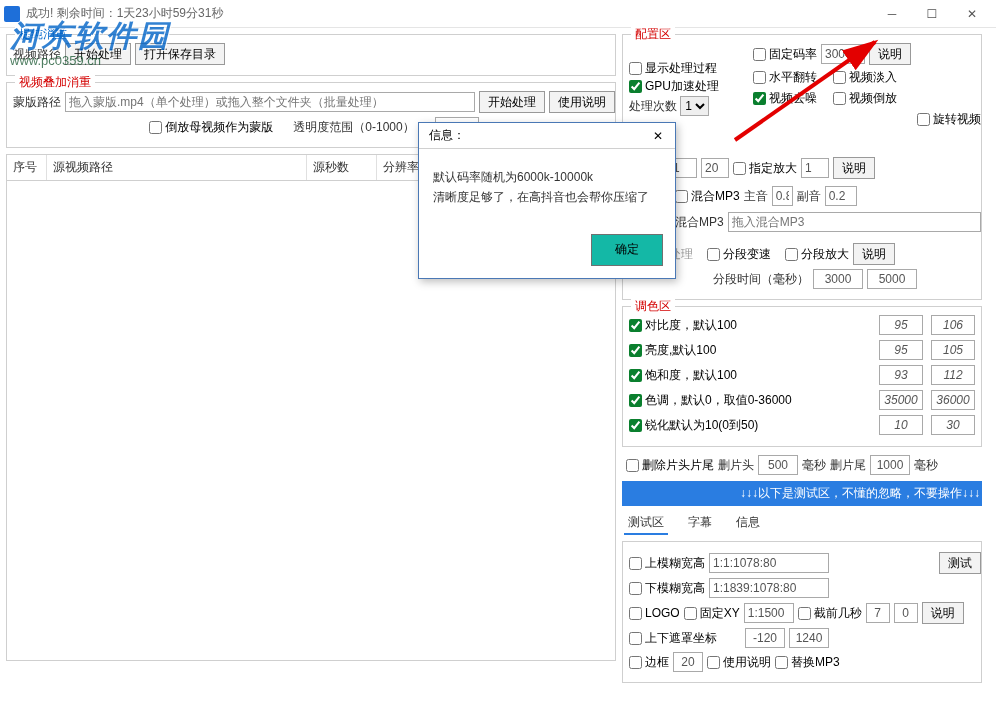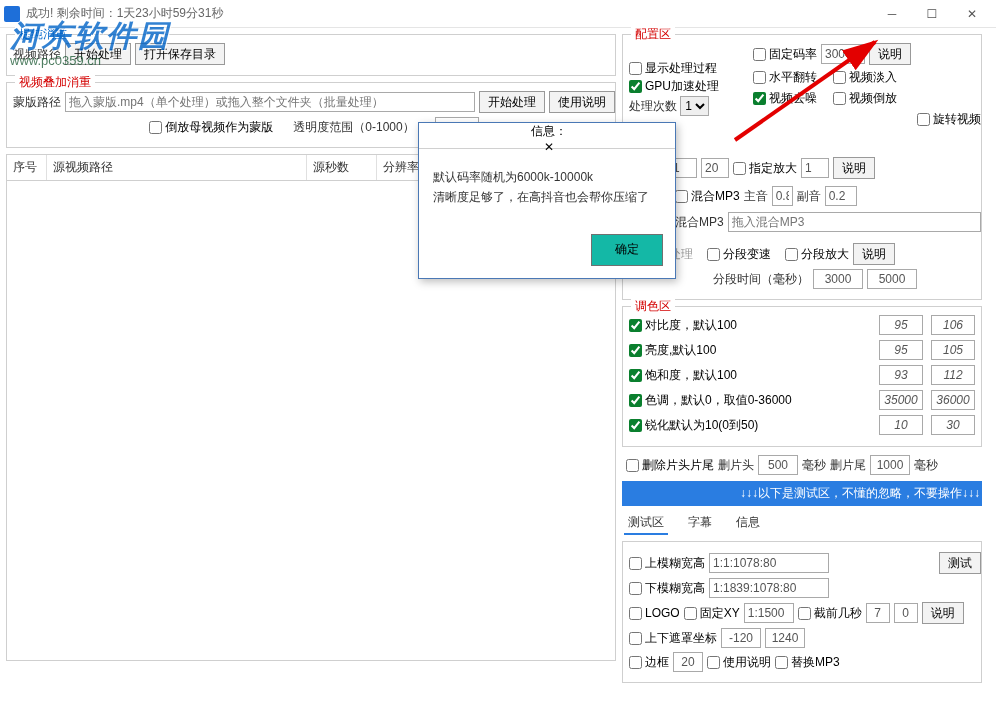--- a/index.html
+++ b/index.html
@@ -27,21 +27,21 @@
 .table-header { display: flex; border: 1px solid #cfcfcf; background: #fff; }
 .th { border-right: 1px solid #e0e0e0; padding: 4px 6px; font-size: 12px; color: #333; }
 .table-body { border: 1px solid #cfcfcf; border-top: none; height: 480px; background: #fff; }
 .num { width: 44px; text-align: center; font-style: italic; }
 .red-title { color: #d40000; }
 .blue-bar { background: #2a7de1; color: #fff; text-align: right; padding: 4px 2px; font-size: 12px; }
 .tab-row { display: flex; gap: 16px; padding: 6px 2px; }
 .tab { color: #333; cursor: pointer; padding: 2px 4px; }
 .tab.active { border-bottom: 2px solid #2a7de1; }
 .dialog { position: absolute; left: 418px; top: 122px; width: 258px; background: #fff; border: 1px solid #4a78b5; box-shadow: 2px 3px 8px rgba(0,0,0,0.25); z-index: 100; }
-.dlg-title { height: 26px; display: flex; align-items: center; justify-content: space-between; padding: 0 6px 0 10px; font-size: 12px; border-bottom: 1px solid #d0d0d0; flex-direction: column; }
+.dlg-title { height: 26px; display: flex; align-items: center; justify-content: space-between; padding: 0 6px 0 10px; font-size: 12px; border-bottom: 1px solid #d0d0d0; }
 .dlg-body { padding: 18px 14px; color: #333; line-height: 1.7; font-size: 12px; }
 .dlg-foot { display: flex; justify-content: flex-end; padding: 8px 12px 12px; }
 .dlg-btn { border: 1px solid #707070; background: #14b8a6; width: 72px; height: 32px; font-size: 12px; cursor: pointer; }
 .dlg-close { width: 22px; height: 20px; display: flex; align-items: center; justify-content: center; cursor: pointer; }
 .arrow-red { position: absolute; z-index: 90; pointer-events: none; }
 .arrow1 { left: 725px; top: 30px; }
 .arrow2 { left: 453px; top: 238px; }
 select { border: 1px solid #a9a9a9; height: 20px; font-size: 12px; }
 .color-box { border: 1px solid #cfcfcf; padding: 8px 6px 6px 6px; position: relative; }
 .color-row { display: flex; align-items: center; margin-bottom: 5px; gap: 8px; }
@@ -309,21 +309,21 @@
           </label>
         <input class="inp" style="width: 24px; text-align: center;" value="7">
         <input class="inp" style="width: 24px; text-align: center;" value="0">
         <button class="btn">说明</button>
       </div>
       <div class="row">
         <label class="chk">
             <input type="checkbox" style="">
             <span>上下遮罩坐标</span>
           </label>
-        <input class="inp" style="width: 40px; text-align: center;" value="-120">
+        <input class="inp" style="width: 40px; text-align: center; margin-left: 24px;" value="-120">
         <input class="inp" style="width: 40px; text-align: center;" value="1240">
       </div>
       <div class="row">
         <label class="chk">
             <input type="checkbox" style="">
             <span>边框</span>
           </label>
         <input class="inp" style="width: 30px; text-align: center;" value="20">
         <label class="chk">
             <input type="checkbox" style="">

